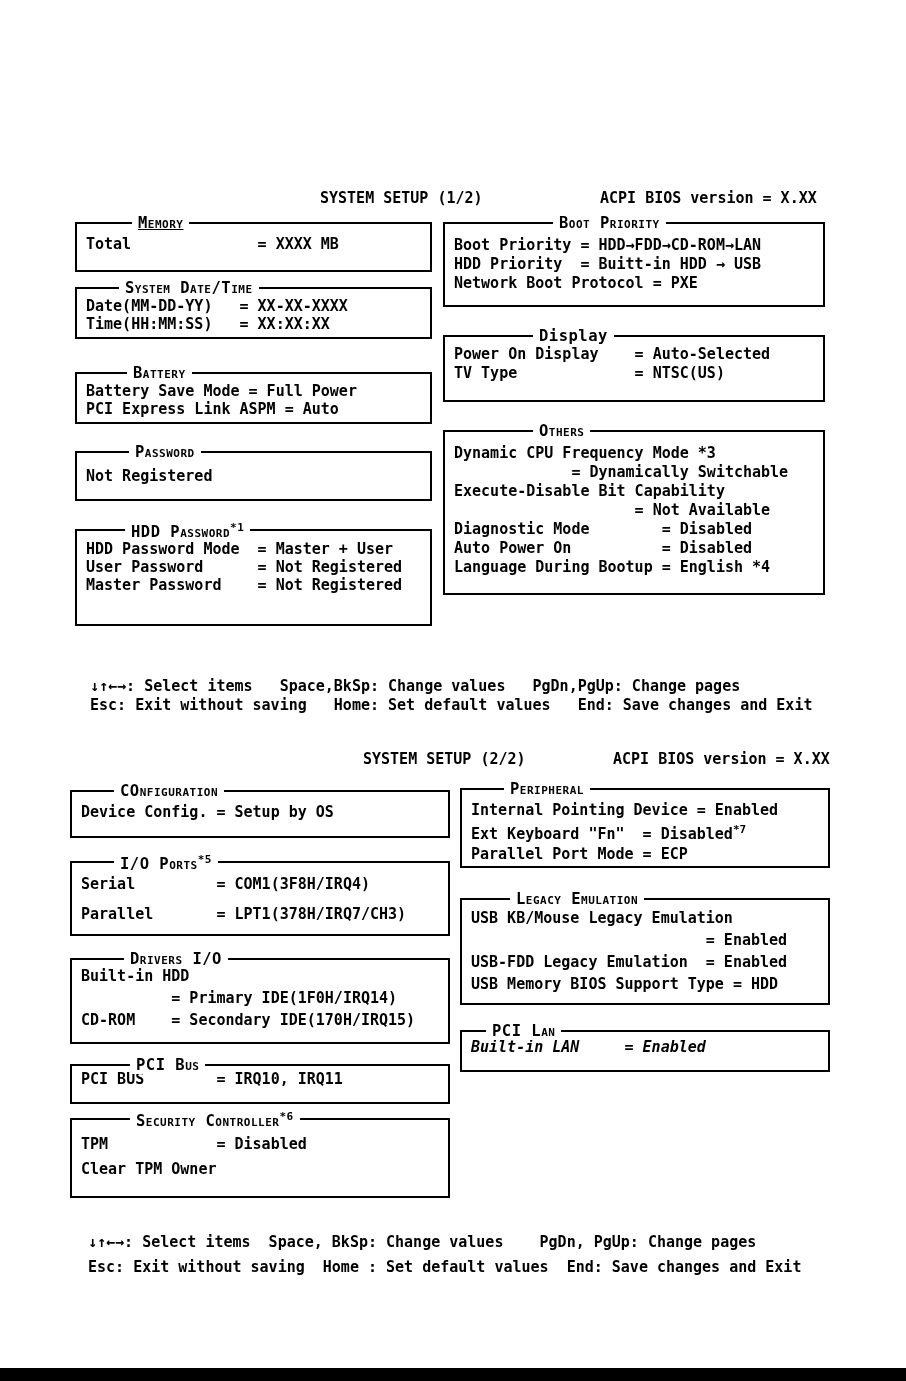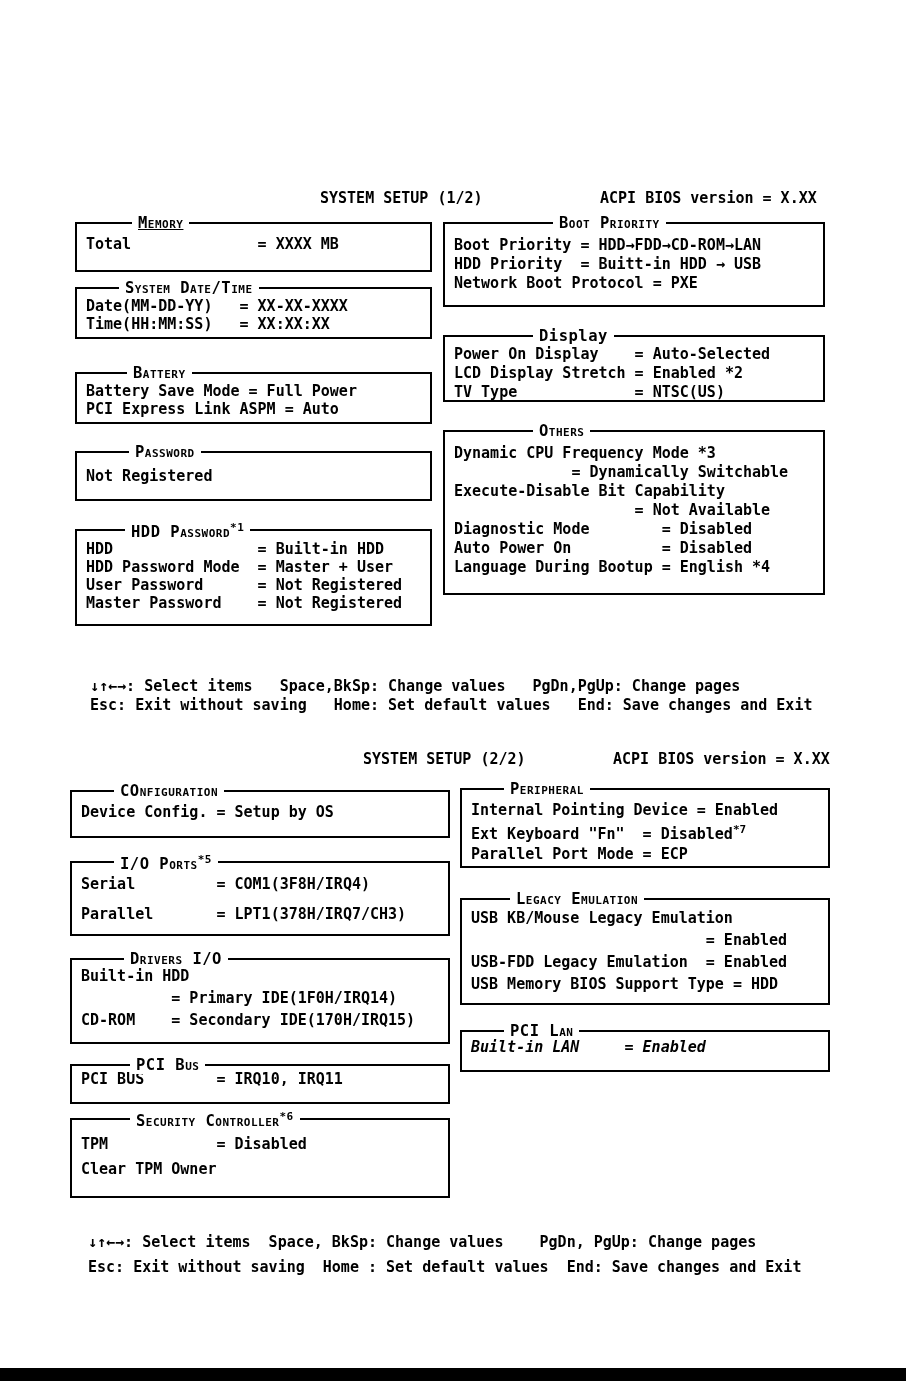--- a/index.html
+++ b/index.html
@@ -82,21 +82,20 @@
     <div class="box b-password">
       <span class="box-title sc" style="left:52px;"><span>Password</span></span>
       <div class="rows">
         <div class="row">Not Registered</div>
       </div>
     </div>
 
     <div class="box b-hddpw">
       <span class="box-title sc" style="left:48px;"><span>HDD Password</span><sup>*1</sup></span>
       <div class="rows">
-        <div class="row">HDD                = Built-in HDD</div>
         <div class="row">HDD Password Mode  = Master + User</div>
         <div class="row">User Password      = Not Registered</div>
         <div class="row">Master Password    = Not Registered</div>
       </div>
     </div>
   </div>
 
   <div class="col" style="left:443px;top:222px;width:382px;">
 
     <div class="box b-boot">
@@ -105,21 +104,20 @@
         <div class="row">Boot Priority = HDD→FDD→CD-ROM→LAN</div>
         <div class="row">HDD Priority  = Buitt-in HDD → USB</div>
         <div class="row">Network Boot Protocol = PXE</div>
       </div>
     </div>
 
     <div class="box b-display">
       <span class="box-title" style="left:88px;"><span>Display</span></span>
       <div class="rows">
         <div class="row">Power On Display    = Auto-Selected</div>
-        <div class="row">LCD Display Stretch = Enabled *2</div>
         <div class="row">TV Type             = NTSC(US)</div>
       </div>
     </div>
 
     <div class="box b-others">
       <span class="box-title sc" style="left:88px;"><span>Others</span></span>
       <div class="rows">
         <div class="row">Dynamic CPU Frequency Mode *3</div>
         <div class="row">             = Dynamically Switchable</div>
         <div class="row">Execute-Disable Bit Capability</div>
@@ -196,21 +194,21 @@
       <span class="box-title sc" style="left:48px;text-align:center;"><span>Legacy Emulation</span></span>
       <div class="rows">
         <div class="row">USB KB/Mouse Legacy Emulation</div>
         <div class="row">                          = Enabled</div>
         <div class="row">USB-FDD Legacy Emulation  = Enabled</div>
         <div class="row">USB Memory BIOS Support Type = HDD</div>
       </div>
     </div>
 
     <div class="box b-pcilan">
-      <span class="box-title sc" style="left:42px;"><span>PCI Lan</span></span>
+      <span class="box-title sc" style="left:24px;"><span>PCI Lan</span></span>
       <div class="rows">
         <div class="row">Built-in LAN     = Enabled</div>
       </div>
     </div>
   </div>
 
   <div class="legend legend2" style="left:88px;top:1230px;">
     <div class="row">↓↑←→: Select items  Space, BkSp: Change values    PgDn, PgUp: Change pages</div>
     <div class="row">Esc: Exit without saving  Home : Set default values  End: Save changes and Exit</div>
   </div>

